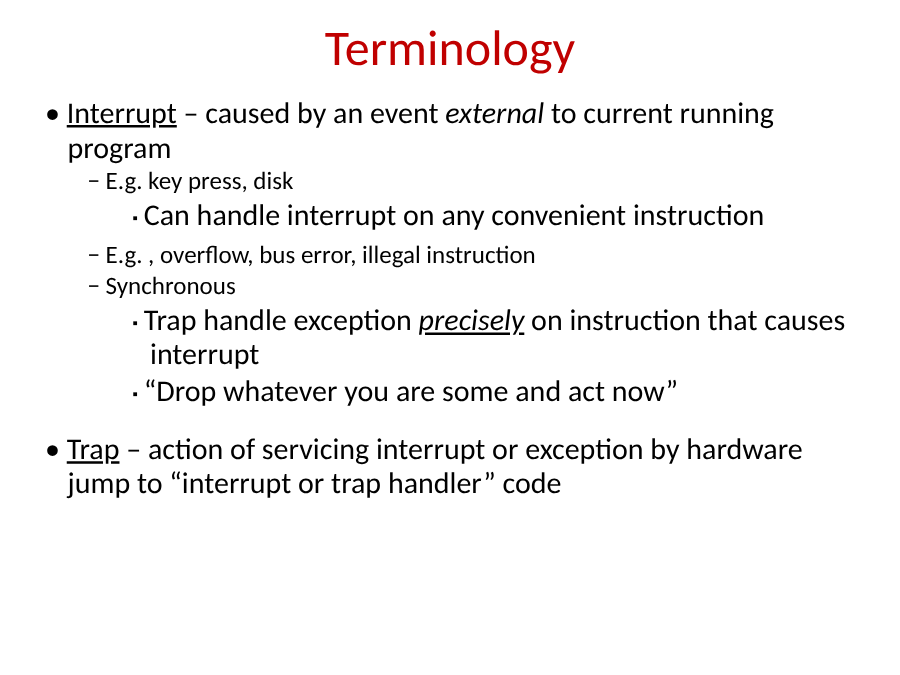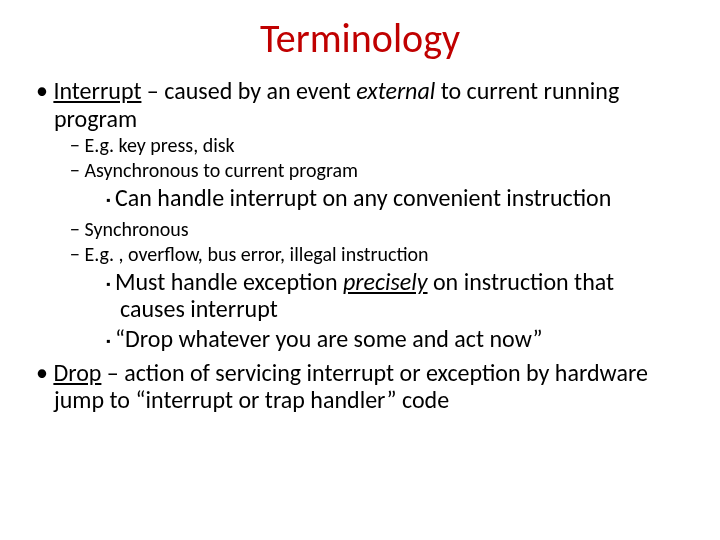--- a/index.html
+++ b/index.html
@@ -27,21 +27,21 @@
     font-weight: 400;
   }
   .intro {
     font-size: 24px;
     margin: 0 0 2px 0;
     line-height: 1.15;
   }
   .l1 {
     font-size: 24px;
     line-height: 1.15;
-    margin: 0 0 2px 0;
+    margin: 12px 0 2px 0;
     padding-left: 18px;
     text-indent: -18px;
   }
   .l1::before {
     content: "• ";
     color: #000;
   }
   .l2 {
     font-size: 20px;
     line-height: 1.15;
@@ -84,31 +84,30 @@
 
 <div class="slide">
 
   <div class="title">Terminology</div>
 
 
   <div class="l1">
     <span class="term1">Interrupt</span><span> – caused by an event </span><span class="i">external</span><span> to current running program</span>
   </div>
   <div class="l2">E.g. key press, disk</div>
-  <div class="l2">Asynchronous to current program</div>
   <div class="l3">Can handle interrupt on any convenient instruction</div>
 
   <div class="spacer-sm"></div>
 
+  <div class="l2">E.g. , overflow, bus error, illegal instruction</div>
   <div class="l2">Synchronous</div>
-  <div class="l2">E.g. , overflow, bus error, illegal instruction</div>
   <div class="l3">
-    <span>Must handle exception </span><span class="i u">precisely</span><span> on instruction that causes interrupt</span>
+    <span>Trap handle exception </span><span class="i u">precisely</span><span> on instruction that causes interrupt</span>
   </div>
   <div class="l3">“Drop whatever you are some and act now”</div>
 
   <div class="spacer-sm"></div>
 
   <div class="l1">
-    <span class="term1">Drop</span><span> – action of servicing interrupt or exception by hardware jump to “interrupt or trap handler” code</span>
+    <span class="term1">Trap</span><span> – action of servicing interrupt or exception by hardware jump to “interrupt or trap handler” code</span>
   </div>
 
 </div>
 
 </body></html>

